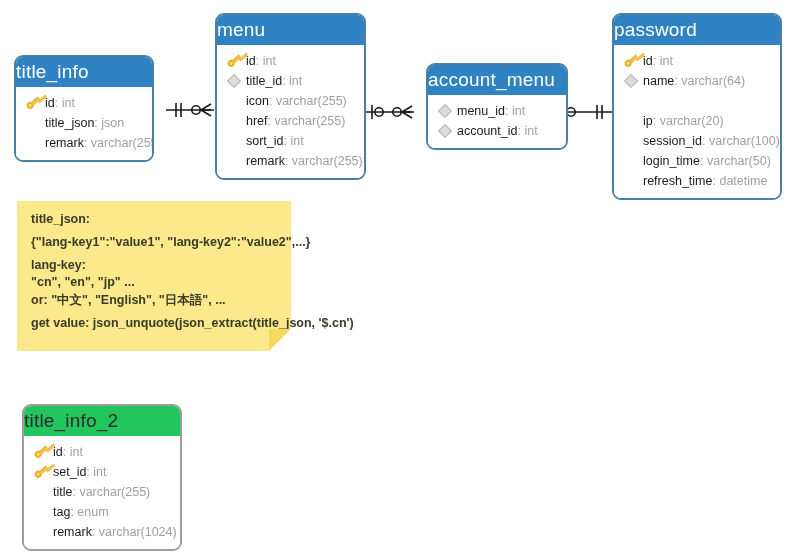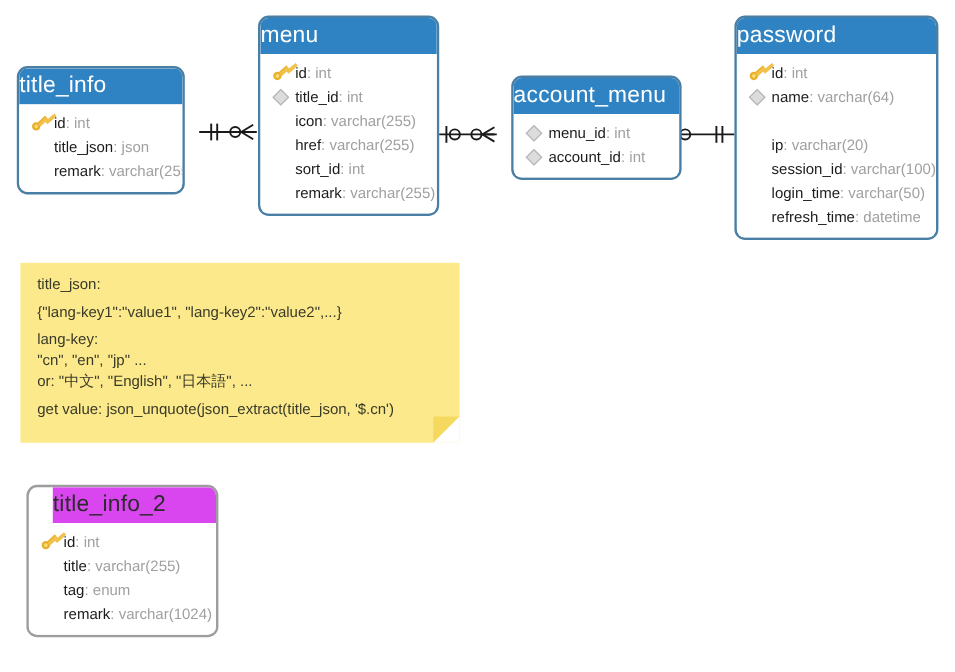--- a/index.html
+++ b/index.html
@@ -35,23 +35,22 @@
   .entity-header {
     height: 30px;
     line-height: 30px;
     text-align: left;
     color: #ffffff;
     font-size: 19px;
     background: #3083c2;
     letter-spacing: .2px;
   }
   .entity.gray > .entity-header {
-    background: #d946ef;
+    background: #22c55e;
     color: #2b2b2b;
-    margin-left: 20px;
   }
 
   .entity-body {
     padding: 6px 0 7px 0;
     background: #ffffff;
   }
   .attr-row {
     display: flex;
     align-items: center;
     height: 20px;
@@ -283,41 +282,47 @@
         <span class="attr-icon"></span>
         <span class="attr-text"><span>login_time</span><span class="ty">: <span>varchar(50)</span></span></span>
       </div>
       <div class="attr-row">
         <span class="attr-icon"></span>
         <span class="attr-text"><span>refresh_time</span><span class="ty">: <span>datetime</span></span></span>
       </div>
     </div>
   </div>
 
-  <div class="note" style="left:17px; top:219px; width:366px; height:150px;">
+  <div class="note" style="left:17px; top:201px; width:274px; height:150px;font-weight:bold;">
     <p class="note-line">title_json:</p>
     <p class="note-line">{"lang-key1":"value1", "lang-key2":"value2",...}</p>
     <p class="note-line tight">lang-key:</p>
     <p class="note-line tight">"cn", "en", "jp" ...</p>
     <p class="note-line">or: "中文", "English", "日本語", ...</p>
     <p class="note-line">get value: json_unquote(json_extract(title_json, '$.cn')</p>
     <span class="note-fold-edge"></span>
     <span class="note-fold"></span>
   </div>
 
   <div class="entity gray" style="left:22px; top:404px; width:160px;">
     <div class="entity-header">title_info_2</div>
     <div class="entity-body">
       <div class="attr-row">
         <span class="attr-icon">
             <span class="ico-key"></span>
           </span>
         <span class="attr-text"><span>id</span><span class="ty">: <span>int</span></span></span>
       </div>
       <div class="attr-row">
+        <span class="attr-icon">
+            <span class="ico-key"></span>
+          </span>
+        <span class="attr-text"><span>set_id</span><span class="ty">: <span>int</span></span></span>
+      </div>
+      <div class="attr-row">
         <span class="attr-icon"></span>
         <span class="attr-text"><span>title</span><span class="ty">: <span>varchar(255)</span></span></span>
       </div>
       <div class="attr-row">
         <span class="attr-icon"></span>
         <span class="attr-text"><span>tag</span><span class="ty">: <span>enum</span></span></span>
       </div>
       <div class="attr-row">
         <span class="attr-icon"></span>
         <span class="attr-text"><span>remark</span><span class="ty">: <span>varchar(1024)</span></span></span>

